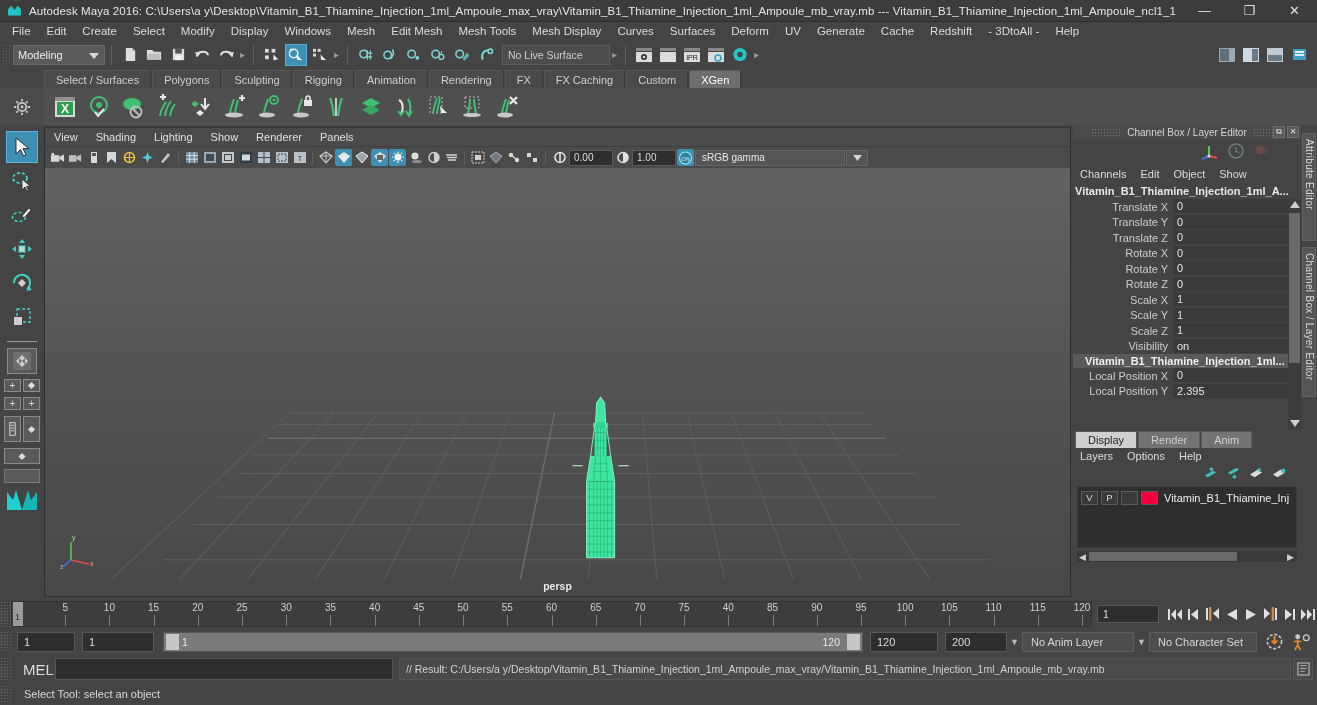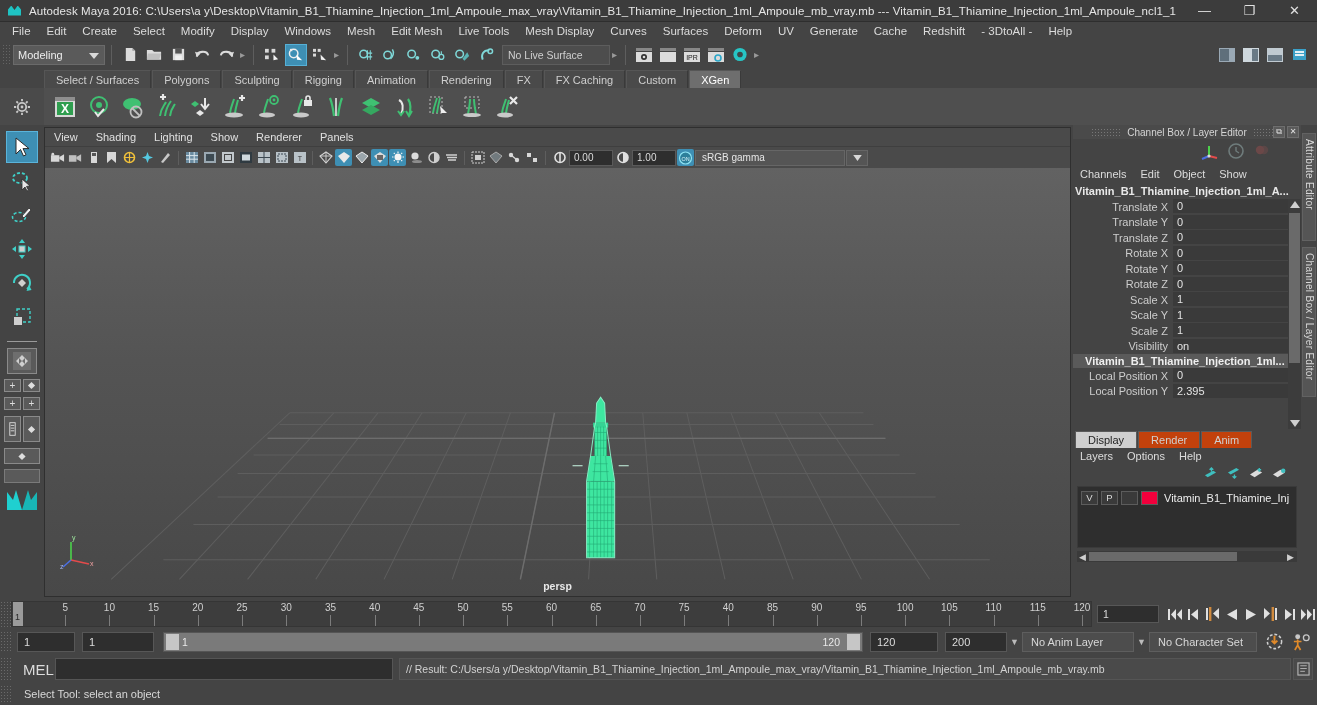--- a/index.html
+++ b/index.html
@@ -157,21 +157,21 @@
   .cb-arrow-up, .cb-arrow-dn { position: absolute; left: 2px; width: 0; height: 0; }
   .cb-arrow-up { top: 2px; border-left: 5px solid transparent; border-right: 5px solid transparent;
     border-bottom: 7px solid #cfcfcf; }
   .cb-arrow-dn { bottom: 2px; border-left: 5px solid transparent; border-right: 5px solid transparent;
     border-top: 7px solid #cfcfcf; }
 
   
   .le-tabs { height: 19px; display: flex; align-items: flex-end; background: #444; flex: 0 0 19px;
     padding-left: 2px; }
   .le-tab { height: 17px; line-height: 17px; padding: 0 12px; font-size: 11px;
-    background: #c2410c; color: #d0d0d0; margin-right: 1px; border: 1px solid #5a5a5a; border-bottom: none; }
+    background: #737373; color: #d0d0d0; margin-right: 1px; border: 1px solid #5a5a5a; border-bottom: none; }
   .le-tab.active { background: #cfcfcf; color: #232323; }
   .le-menubar { height: 17px; display: flex; align-items: center; background: #444; flex: 0 0 17px; }
   .le-menu { padding: 0 7px; font-size: 11px; color: #dcdcdc; line-height: 17px; }
   .le-icons { height: 18px; display: flex; align-items: center; justify-content: flex-end;
     gap: 8px; padding-right: 14px; flex: 0 0 18px; }
   .le-list { height: 62px; background: #2e2e2e; margin: 3px 4px 0 4px; border: 1px solid #3a3a3a;
     padding: 3px; }
   .le-row { display: flex; align-items: center; height: 15px; gap: 3px; }
   .le-cell { width: 17px; height: 14px; background: #3a3a3a; border: 1px solid #5c5c5c;
     font-size: 9.5px; color: #dcdcdc; display: flex; align-items: center; justify-content: center; }
@@ -253,21 +253,21 @@
   <div class="menubar">
     <div class="menu-item">File</div>
     <div class="menu-item">Edit</div>
     <div class="menu-item">Create</div>
     <div class="menu-item">Select</div>
     <div class="menu-item">Modify</div>
     <div class="menu-item">Display</div>
     <div class="menu-item">Windows</div>
     <div class="menu-item">Mesh</div>
     <div class="menu-item">Edit Mesh</div>
-    <div class="menu-item">Live Tools</div>
+    <div class="menu-item">Mesh Tools</div>
     <div class="menu-item">Mesh Display</div>
     <div class="menu-item">Curves</div>
     <div class="menu-item">Surfaces</div>
     <div class="menu-item">Deform</div>
     <div class="menu-item">UV</div>
     <div class="menu-item">Generate</div>
     <div class="menu-item">Cache</div>
     <div class="menu-item">Redshift</div>
     <div class="menu-item">- 3DtoAll -</div>
     <div class="menu-item">Help</div>

